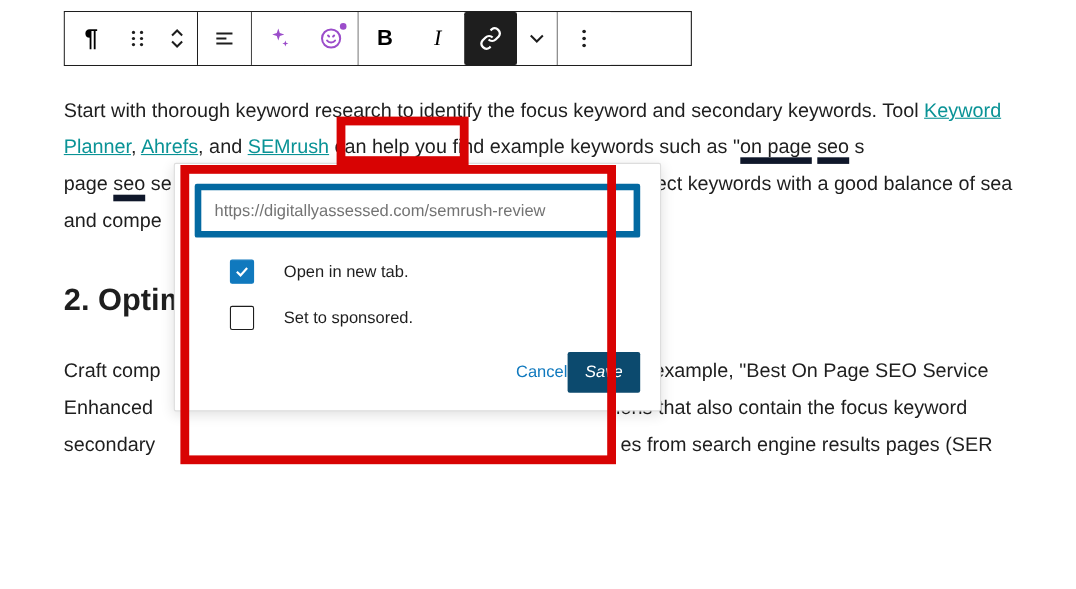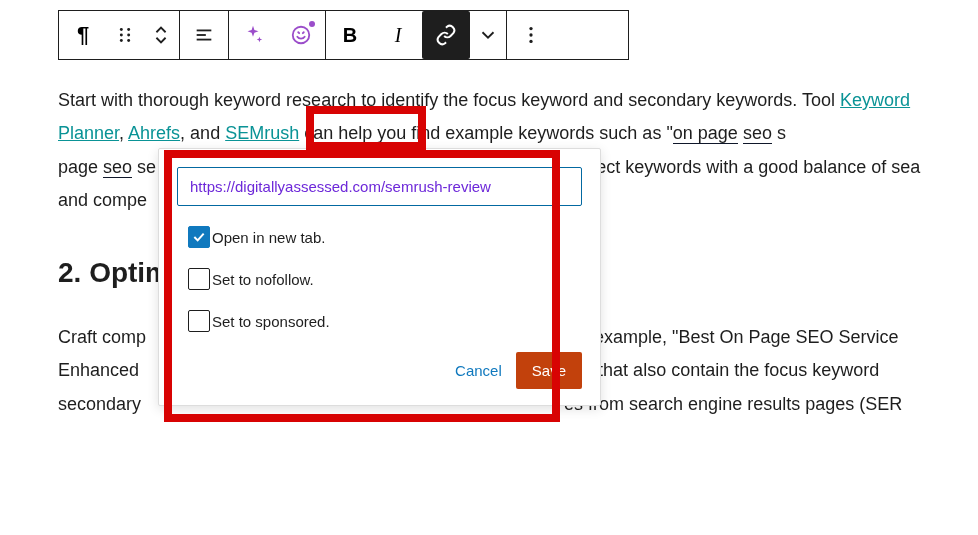--- a/index.html
+++ b/index.html
@@ -7,36 +7,36 @@
   .toolbar { display: flex; border: 1px solid #1e1e1e; margin: 10px 0 0 58px; width: 571px; height: 50px; }
   .toolbar-group { display: flex; border-right: 1px solid #1e1e1e; }
   .toolbar-group.last { border-right: none; }
   .toolbar-btn { width: 48px; height: 48px; display: flex; align-items: center; justify-content: center; background: #fff; border: none; cursor: pointer; }
   .toolbar-btn.narrow { width: 36px; }
   .toolbar-btn.dark { background: #1e1e1e; color: #fff; border-radius: 2px; }
   .toolbar-btn svg { width: 22px; height: 22px; }
   .content { margin: 24px 0 0 58px; font-size: 18px; line-height: 1.85; color: #1e1e1e; width: 920px; }
   .content p { margin-bottom: 8px; }
   .link { color: #0a9396; text-decoration: underline; cursor: pointer; }
-  .misspelled { border-bottom: 1px solid #0f172a; }
+  .misspelled { border-bottom: 6px solid #0f172a; }
   .heading2 { font-size: 28px; font-weight: 700; margin: 30px 0 22px 0; color: #1e1e1e; }
   .red-box1 { position: absolute; border: 8px solid #d80303; pointer-events: none; }
   .red-box-link { top: 106px; left: 306px; width: 120px; height: 44px; z-index: 10; }
   .red-box-popup { top: 150px; left: 164px; width: 396px; height: 272px; z-index: 10; }
   .link-popup { position: absolute; top: 148px; left: 158px; width: 443px; background: #fff; border: 1px solid #ddd; border-radius: 2px; box-shadow: 0 3px 12px rgba(0,0,0,0.12); padding: 18px 18px 16px 18px; z-index: 5; }
-  .url-input { width: 100%; padding: 10px 12px; font-size: 15px; color: #6d28d9; border: 1px solid #0369a1; border-radius: 2px; margin-bottom: 20px; }
+  .url-input { width: 100%; padding: 10px 12px; font-size: 15px; color: #737373; border: 6px solid #0369a1; border-radius: 2px; margin-bottom: 20px; }
   .advanced-toggle { display: flex; align-items: center; gap: 6px; font-size: 15px; color: #1e1e1e; margin: 0 0 18px 16px; cursor: pointer; }
   .advanced-toggle svg { width: 14px; height: 14px; }
-  .option-row { display: flex; align-items: center; gap: 2px; margin: 0 0 20px 11px; font-size: 15px; color: #1e1e1e; }
+  .option-row { display: flex; align-items: center; gap: 27px; margin: 0 0 20px 32px; font-size: 15px; color: #1e1e1e; }
   .checkbox { width: 22px; height: 22px; border: 1.5px solid #1e1e1e; border-radius: 2px; display: flex; align-items: center; justify-content: center; cursor: pointer; flex-shrink: 0; }
   .checkbox.checked { background: #1079be; border-color: #1079be; }
   .checkbox.checked svg { width: 16px; height: 16px; }
-  .popup-actions { display: flex; justify-content: flex-end; gap: 14px; align-items: center; margin-top: 4px; }
+  .popup-actions { display: flex; justify-content: flex-end; align-items: center; margin-top: 4px; }
   .btn-cancel { color: #1079be; background: none; border: none; font-size: 15px; cursor: pointer; }
-  .btn-save { background: #c2410c; color: #fff; border: none; padding: 10px 16px; font-size: 15px; border-radius: 2px; cursor: pointer; }
+  .btn-save { background: #0c4a6e; color: #fff; border: none; padding: 10px 16px; font-size: 15px; border-radius: 2px; cursor: pointer; font-style: italic; }
   .ai-icon-wrap { position: relative; width: 22px; height: 22px; }
   .ai-icon-wrap .aidot { position: absolute; top: -3px; right: -3px; width: 6px; height: 6px; background: #9b4dca; border-radius: 50%; }
 </style>
 </head>
 <body>
 
 <div class="toolbar">
   <div class="toolbar-group">
     <button class="toolbar-btn">
       <span style="font-size:22px;font-weight:600;">¶</span>
@@ -137,24 +137,20 @@
   <div class="option-row">
     <span class="checkbox checked">
       <svg viewBox="0 0 24 24" fill="none" stroke="#fff" stroke-width="3">
           <polyline points="5 12 10 17 19 7"></polyline>
         </svg>
     </span>
     <span>Open in new tab.</span>
   </div>
   <div class="option-row">
     <span class="checkbox"></span>
-    <span>Set to nofollow.</span>
-  </div>
-  <div class="option-row">
-    <span class="checkbox"></span>
     <span>Set to sponsored.</span>
   </div>
   <div class="popup-actions">
     <button class="btn-cancel">Cancel</button>
     <button class="btn-save">Save</button>
   </div>
 </div>
 
 <div class="red-box1 red-box-link"></div>
 <div class="red-box1 red-box-popup"></div>

